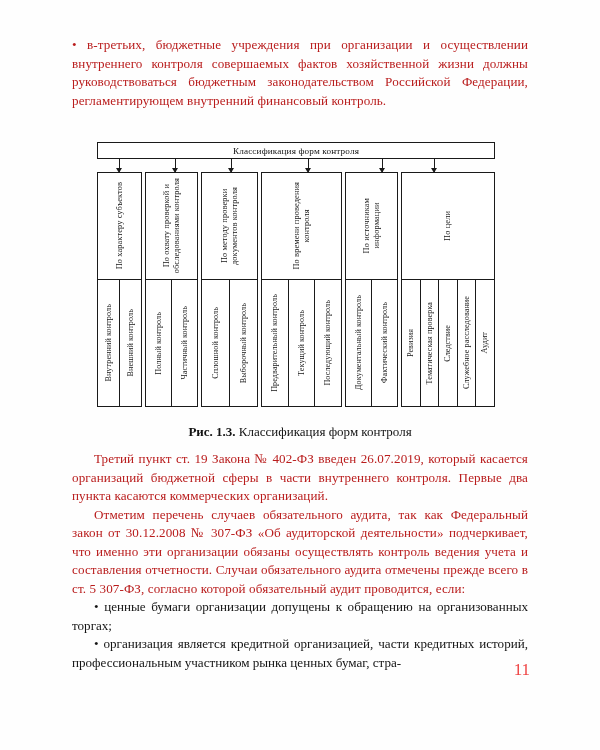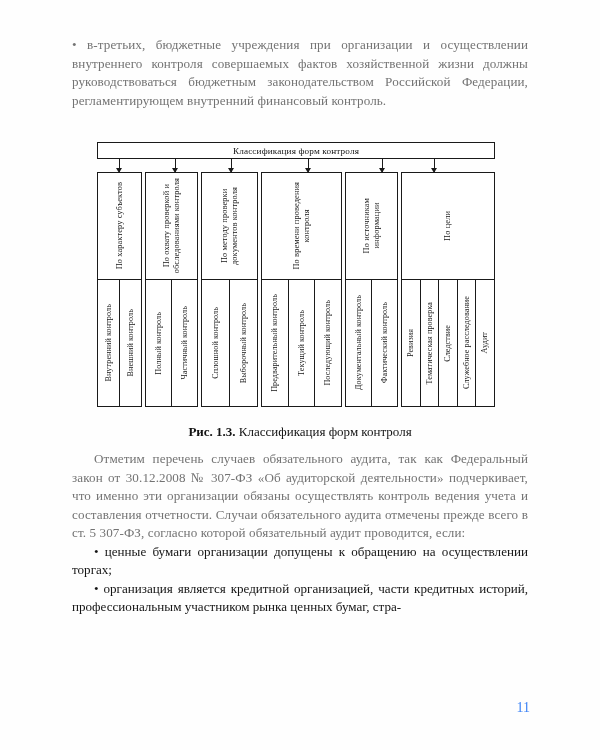--- a/index.html
+++ b/index.html
@@ -31,21 +31,21 @@
     width: 456px;
   }
 
   p.para {
     margin: 0 0 0 0;
     font-size: 13.1px;
     line-height: 18.5px;
     text-align: justify;
     text-justify: inter-word;
     letter-spacing: 0.1px;
-    color: #737373;
+    color: #b91c1c;
   }
   p.para.indent { text-indent: 22px; }
 
   .bullet-para {
     margin: 0;
     font-size: 13.1px;
     line-height: 18.5px;
     text-align: justify;
     text-indent: 22px;
     color: #141414;
@@ -163,23 +163,23 @@
   .body-after {
     position: absolute;
     left: 72px;
     top: 450px;
     width: 456px;
   }
 
   .page-number {
     position: absolute;
     right: 70px;
-    top: 700px;
-    font-size: 14px;
-    color: #3b82f6;
+    top: 660px;
+    font-size: 17px;
+    color: #ef4444;
   }
 </style>
 </head>
 <body>
 
 <div class="page">
 
   <div class="content">
     <p class="para">• в-третьих, бюджетные учреждения при организации и осуществлении внутреннего контроля совершаемых фактов хозяйственной жизни должны руководствоваться бюджетным законодательством Российской Федерации, регламентирующем внутренний финансовый контроль.</p>
   </div>
@@ -300,20 +300,21 @@
       </div>
 
     </div>
   </div>
 
   <div class="fig-caption">
     <b>Рис. 1.3.</b><span> Классификация форм контроля</span>
   </div>
 
   <div class="body-after">
+    <p class="para indent">Третий пункт ст. 19 Закона № 402-ФЗ введен 26.07.2019, который касается организаций бюджетной сферы в части внутреннего контроля. Первые два пункта касаются коммерческих организаций.</p>
     <p class="para indent">Отметим перечень случаев обязательного аудита, так как Федеральный закон от 30.12.2008 № 307-ФЗ «Об аудиторской деятельности» подчеркивает, что именно эти организации обязаны осуществлять контроль ведения учета и составления отчетности. Случаи обязательного аудита отмечены прежде всего в ст. 5 307-ФЗ, согласно которой обязательный аудит проводится, если:</p>
-    <p class="bullet-para">• ценные бумаги организации допущены к обращению на осуществлении торгах;</p>
+    <p class="bullet-para">• ценные бумаги организации допущены к обращению на организованных торгах;</p>
     <p class="bullet-para">• организация является кредитной организацией, части кредитных историй, профессиональным участником рынка ценных бумаг, стра-</p>
   </div>
 
   <div class="page-number">11</div>
 
 </div>
 
 </body></html>

